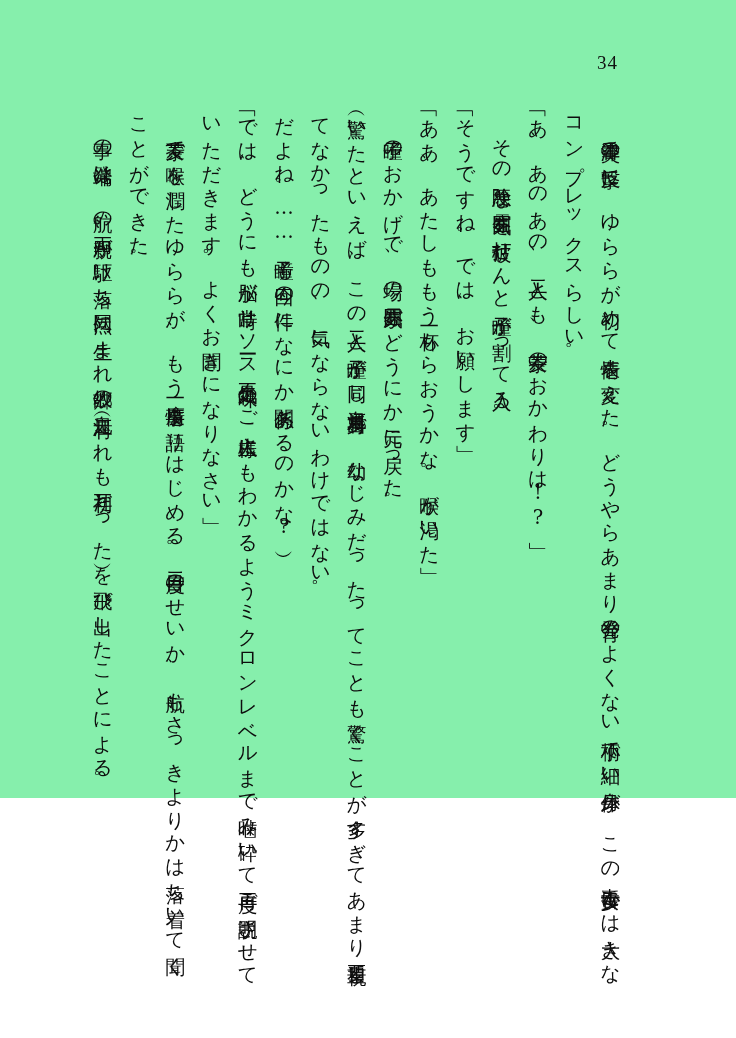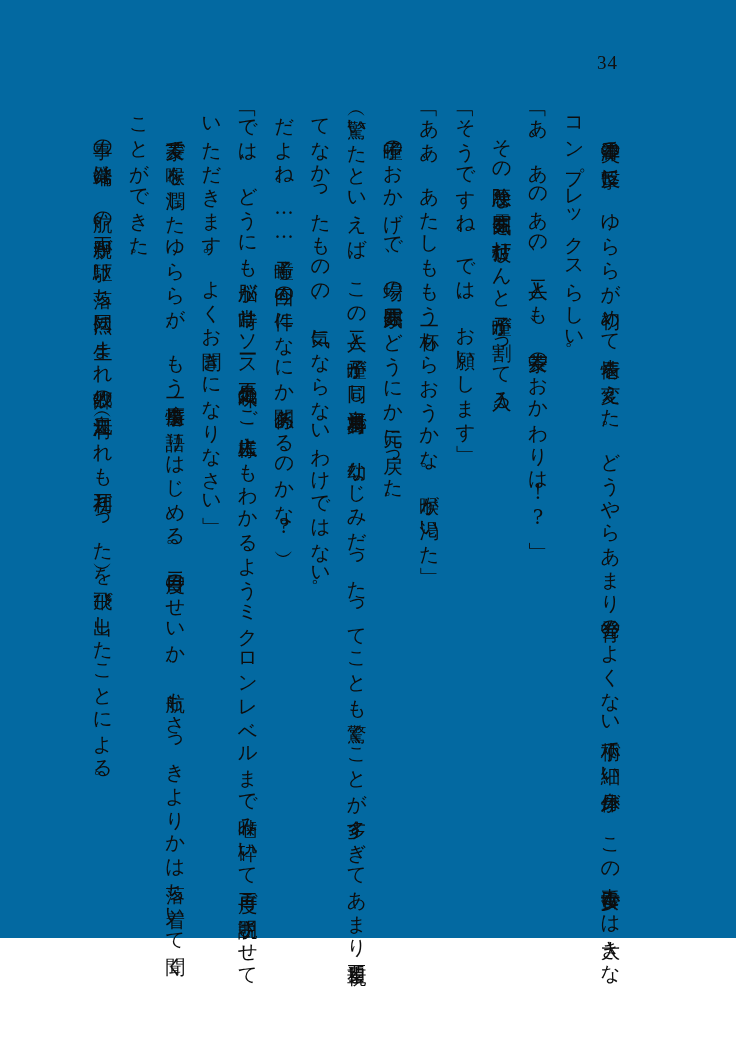--- a/index.html
+++ b/index.html
@@ -12,22 +12,22 @@
     height: 1038px;
     font-family: "Liberation Serif", "DejaVu Serif", serif;
     color: #111111;
     position: relative;
     overflow: hidden;
   }
   .page {
     position: absolute;
     left: 0; top: 0;
     width: 736px;
-    height: 938px;
-    background: #0369a1;
+    height: 798px;
+    background: #86efac;
   }
   .page-number {
     position: absolute;
     right: 118px;
     top: 52px;
     font-size: 19px;
     letter-spacing: 1px;
     color: #111;
     font-family: "Liberation Serif", "DejaVu Serif", serif;
   }

